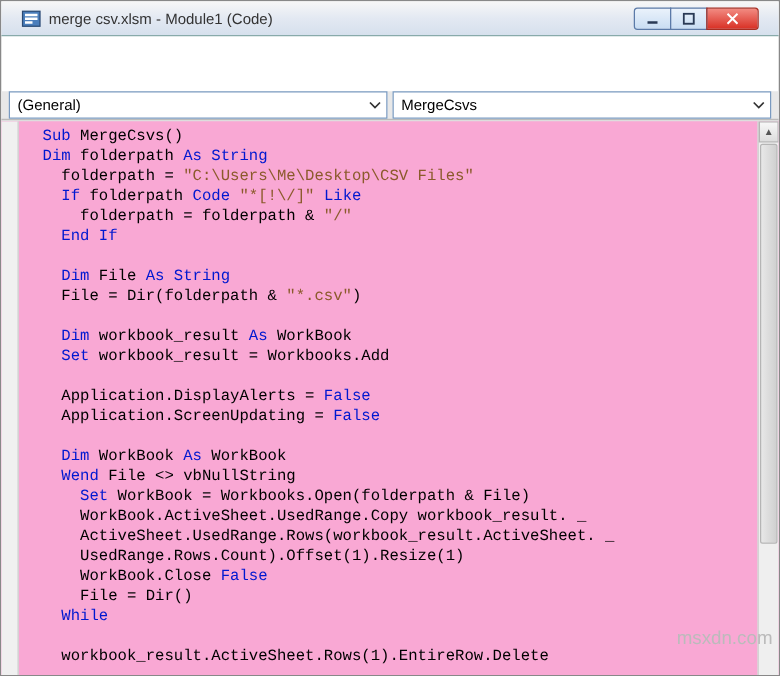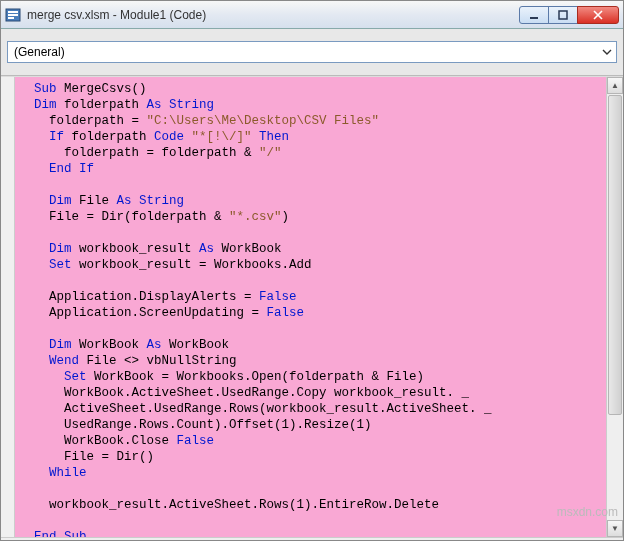--- a/index.html
+++ b/index.html
@@ -13,21 +13,21 @@
     height: 541px;
     overflow: hidden;
     border: 1px solid #888;
   }
   .titlebar {
     height: 28px;
     background: linear-gradient(to bottom, #f7f7f7, #e3e9f2 50%, #d6e0ed);
     border-bottom: 1px solid #8aa;
     display: flex;
     align-items: center;
-    padding: 0 4px;
+    padding: 0 16px;
   }
   .titlebar .app-icon {
     width: 16px; height: 16px;
     margin-right: 6px;
     display: inline-flex; align-items: center; justify-content: center;
   }
   .titlebar .title {
     flex: 1;
     color: #333;
     font-size: 12px;
@@ -54,23 +54,24 @@
     color: #fff;
     border-color: #a82c20;
     border-top-right-radius: 3px;
     border-bottom-right-radius: 3px;
     width: 42px;
   }
   .win-btn svg { width: 10px; height: 10px; }
   .dropdowns {
     display: flex;
     gap: 4px;
-    padding: 12px 6px;
+    padding: 0 6px;
     background: #e8e8e8;
     border-bottom: 1px solid #bbb;
+    margin-top: 44px;
   }
   .combo {
     flex: 1;
     height: 22px;
     background: #fff;
     border: 1px solid #7a9ac0;
     display: flex;
     align-items: center;
     padding: 0 6px;
     font-size: 12px;
@@ -169,21 +170,21 @@
     position: absolute;
     left: 0; top: 0; bottom: 0;
     width: 300px;
     background: linear-gradient(#e8e8e8,#d0d0d0);
     border-right: 1px solid #b5b5b5;
   }
   .watermark {
     position: absolute;
     right: 6px;
     bottom: 22px;
-    font-size: 12px;
+    font-size: 15px;
     color: #bbb;
     font-family: Arial, sans-serif;
   }
 </style>
 </head>
 <body>
 
 <div class="titlebar">
   <span class="app-icon">
     <svg viewBox="0 0 16 16">
@@ -213,28 +214,34 @@
   </div>
 </div>
 
 <div class="dropdowns">
   <div class="combo">
     <span>(General)</span>
     <svg class="chev" viewBox="0 0 10 10">
         <path d="M1 3 L5 7 L9 3" fill="none" stroke="currentColor" stroke-width="1.4"></path>
       </svg>
   </div>
+  <div class="combo">
+    <span>MergeCsvs</span>
+    <svg class="chev" viewBox="0 0 10 10">
+        <path d="M1 3 L5 7 L9 3" fill="none" stroke="currentColor" stroke-width="1.4"></path>
+      </svg>
+  </div>
 </div>
 
 <div class="editor-wrap">
   <div class="gutter"></div>
   <div class="code" id="code-area">  <span class="kw">Sub</span> MergeCsvs()
   <span class="kw">Dim</span> folderpath <span class="kw">As String</span>
     folderpath = <span class="str">"C:\Users\Me\Desktop\CSV Files"</span>
-    <span class="kw">If</span> folderpath <span class="kw">Code</span> <span class="str">"*[!\/]"</span> <span class="kw">Then</span>
+    <span class="kw">If</span> folderpath <span class="kw">Code</span> <span class="str">"*[!\/]"</span> <span class="kw">Like</span>
       folderpath = folderpath &amp; <span class="str">"/"</span>
     <span class="kw">End If</span>
 
     <span class="kw">Dim</span> File <span class="kw">As String</span>
     File = Dir(folderpath &amp; <span class="str">"*.csv"</span>)
 
     <span class="kw">Dim</span> workbook_result <span class="kw">As</span> WorkBook
     <span class="kw">Set</span> workbook_result = Workbooks.Add
 
     Application.DisplayAlerts = <span class="kw">False</span>

